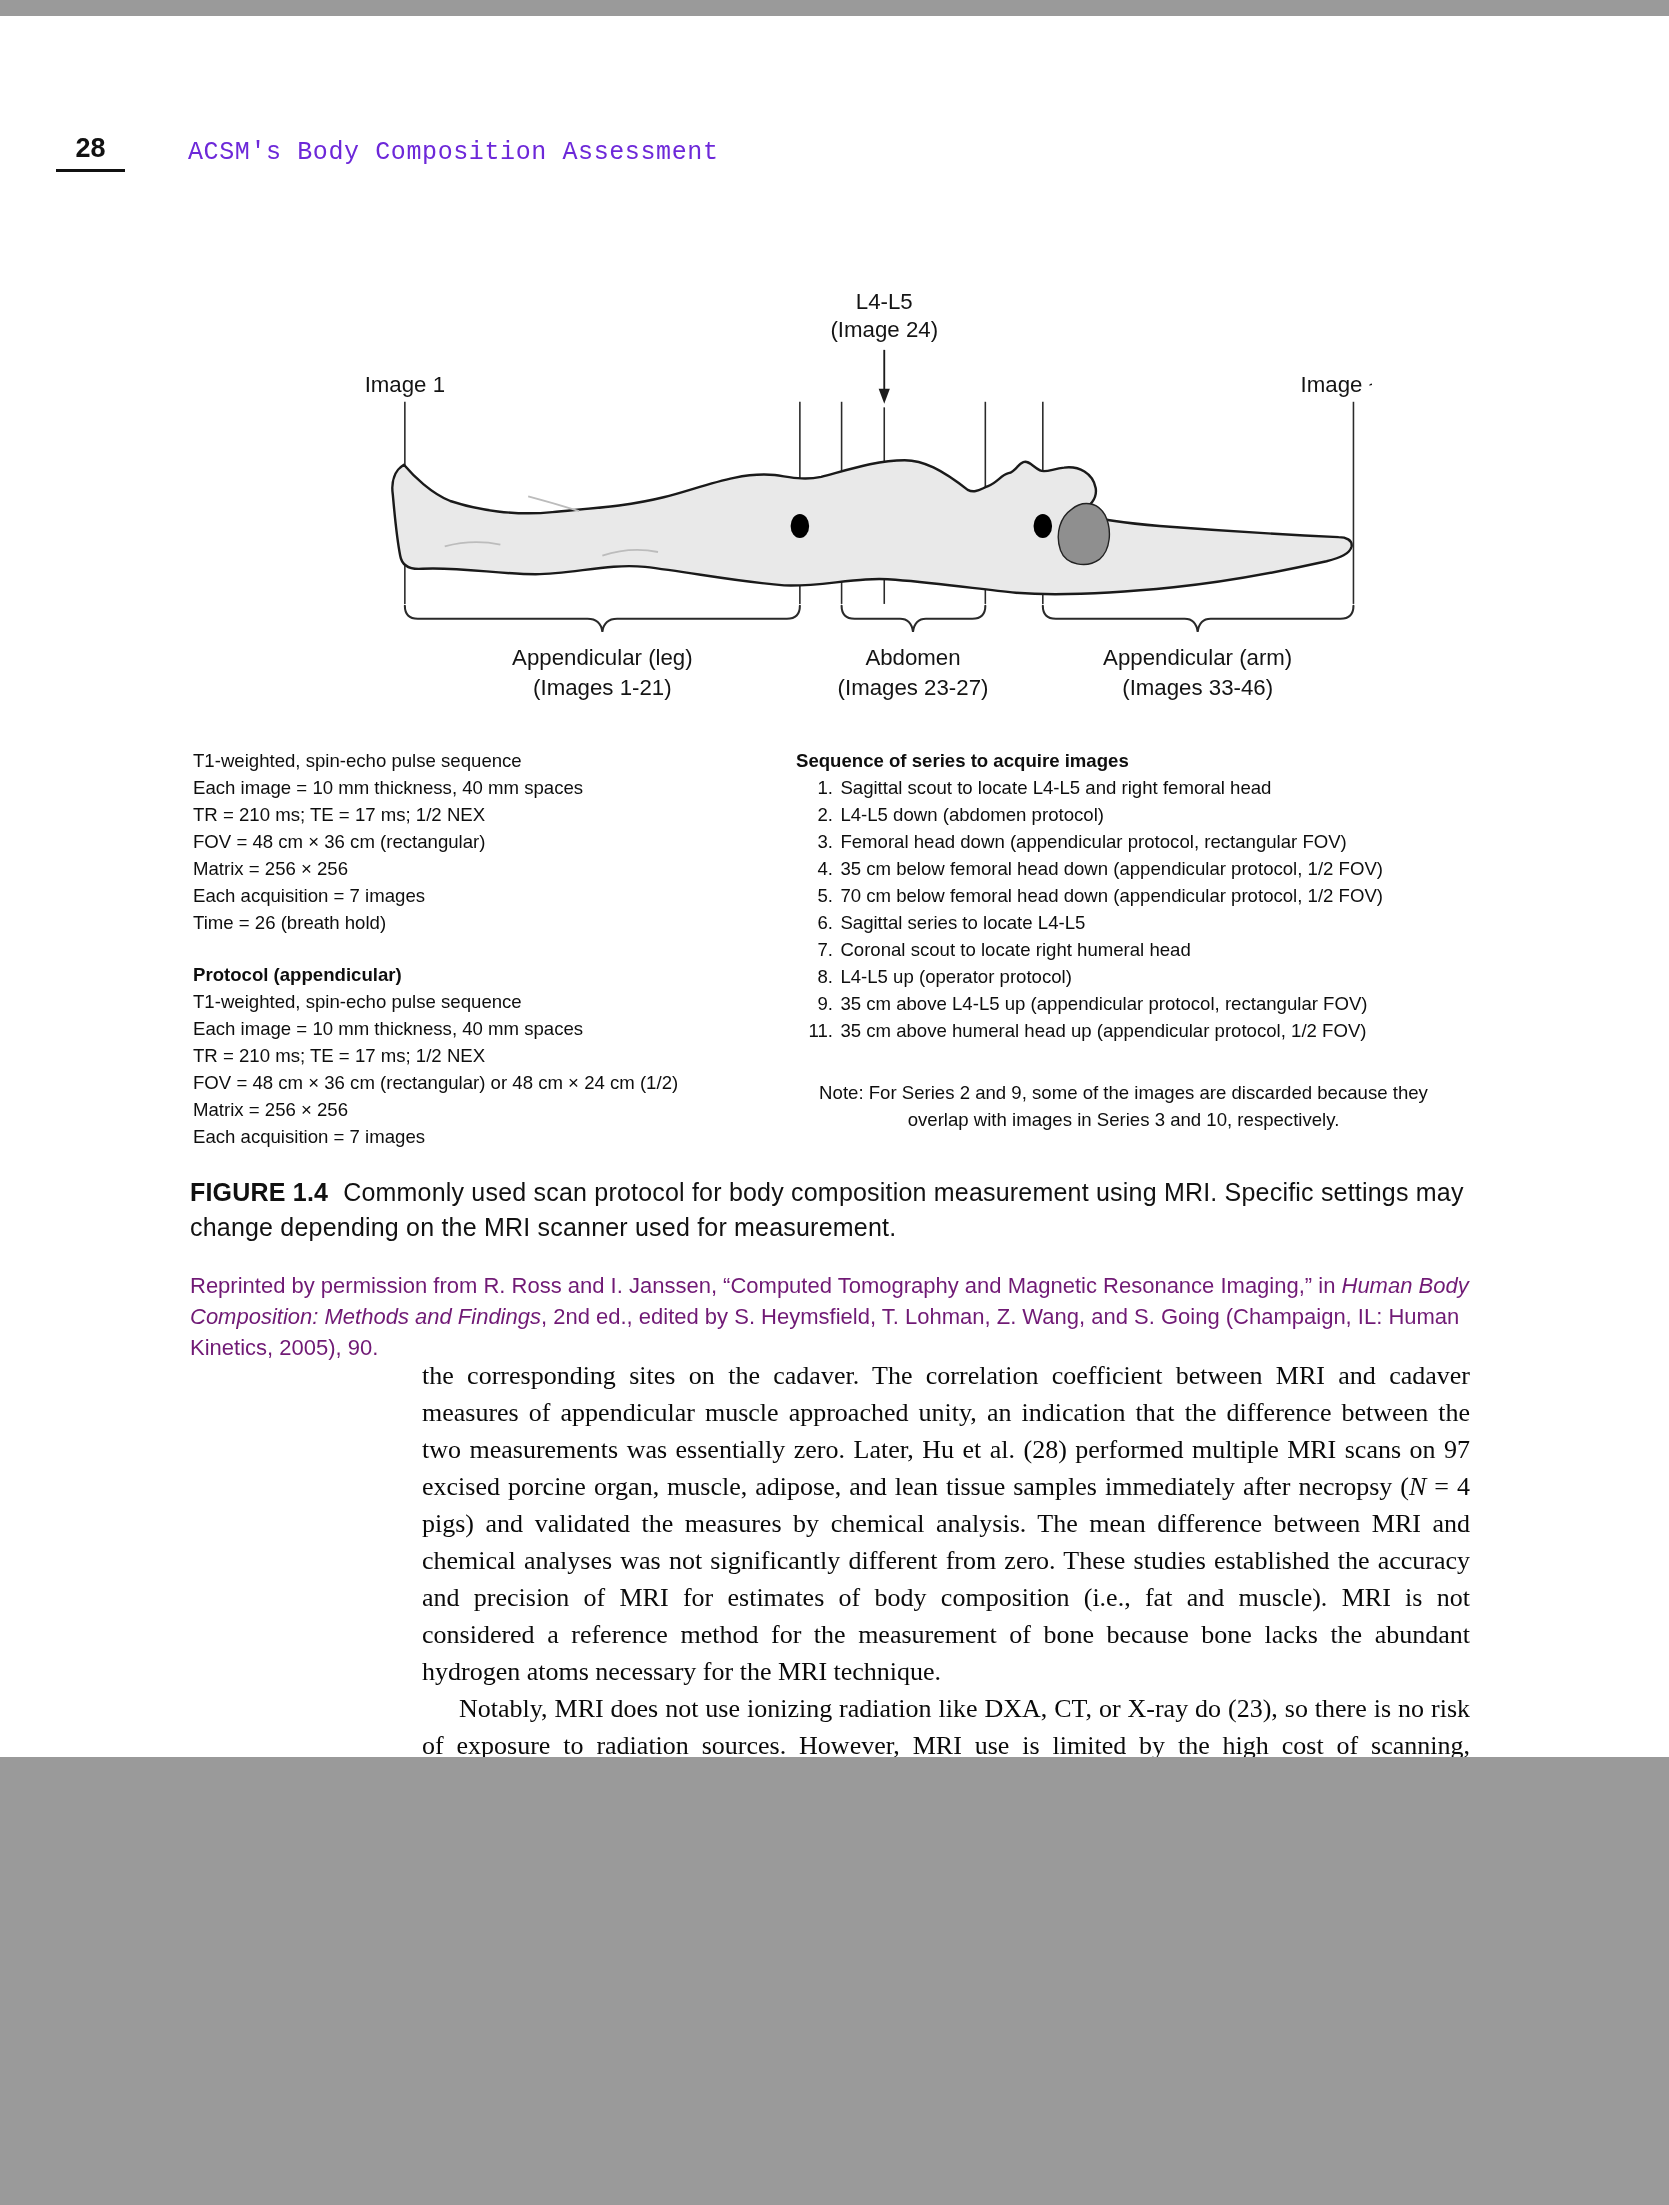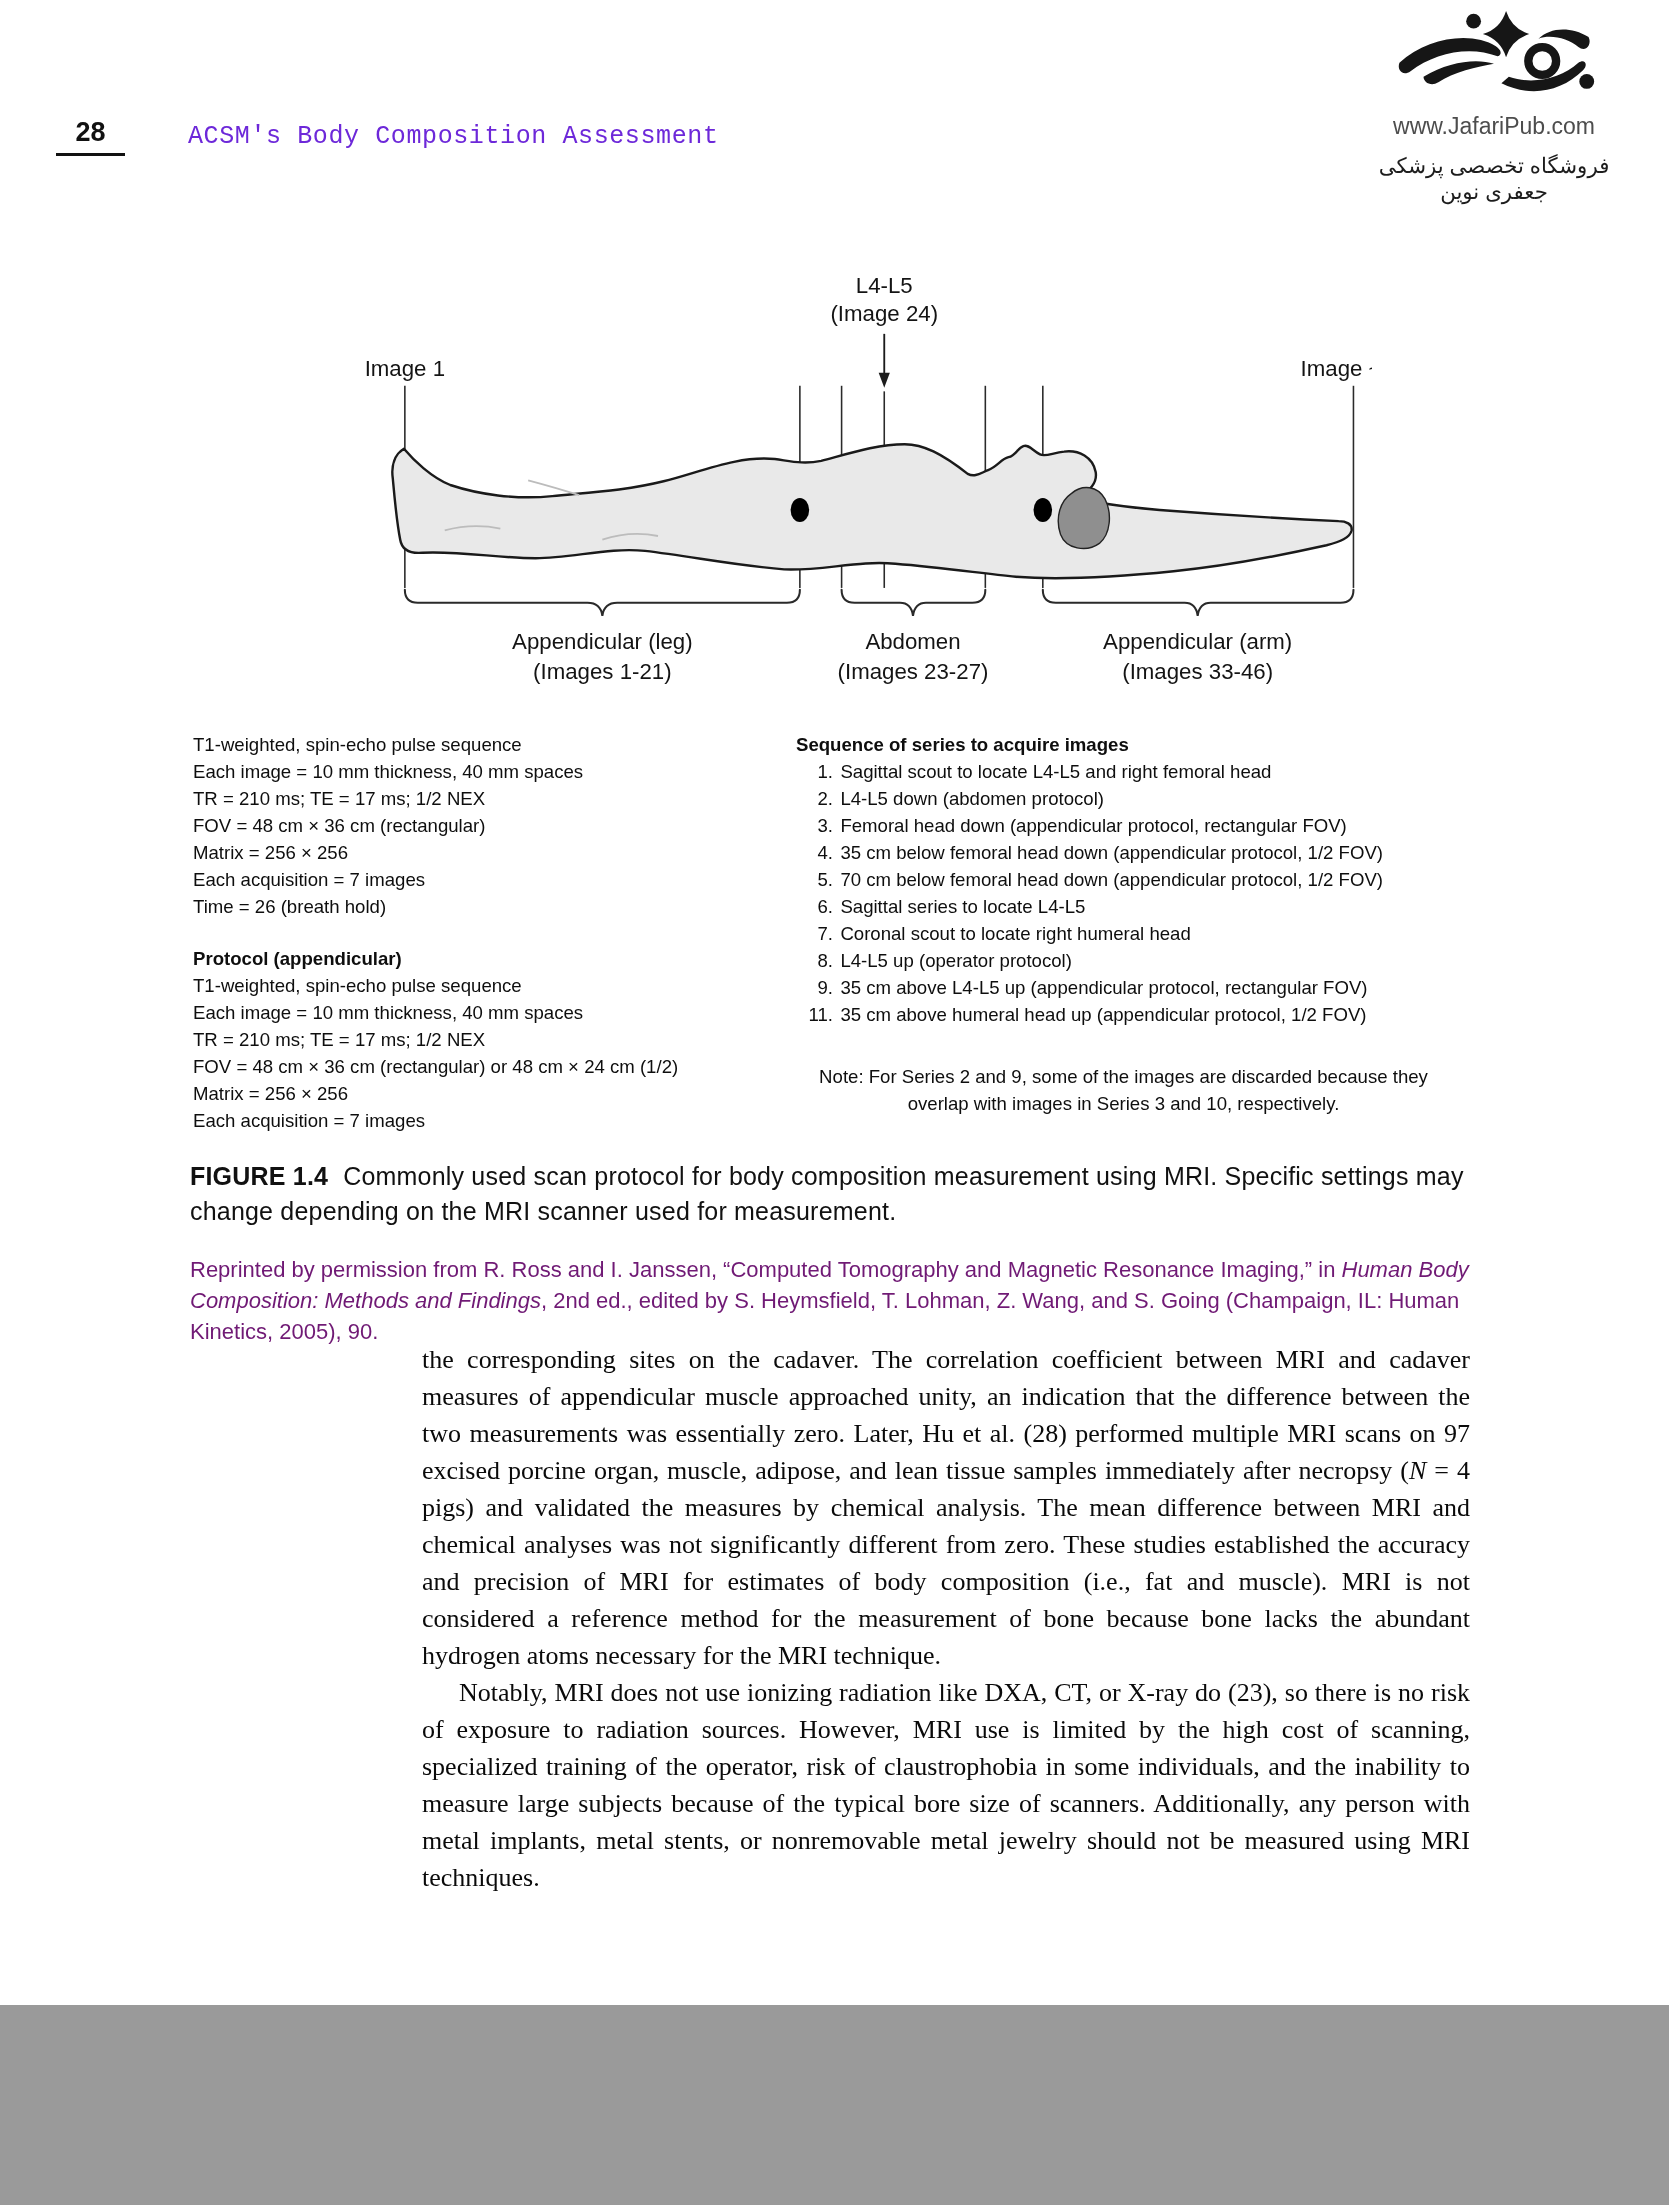--- a/index.html
+++ b/index.html
@@ -1,17 +1,17 @@
 <!DOCTYPE html>
 <html style="font-size:15px"><head>
 <meta charset="utf-8">
 <style>
   html,body { margin:0; padding:0; background:#9a9a9a; }
   .page {
-    position:relative; width:1670px; height:2005px; margin:0 auto;
+    position:relative; width:1670px; height:1741px; margin:16px auto;
     background:#ffffff; color:#111;
     font-family:"Liberation Sans", sans-serif;
     overflow:hidden;
   }
 
   
   .pagehead-num {
     position:absolute; left:56px; top:117px; width:69px; text-align:center;
     font-size:27px; font-weight:bold; color:#111;
     border-bottom:3.7px solid #111; padding-bottom:4.6px;
@@ -68,43 +68,20 @@
   .indent { text-indent:37px; }
 </style>
 </head>
 <body>
 
 <div class="page">
 
   <div class="pagehead-num">28</div>
   <div class="pagehead-title">ACSM's Body Composition Assessment</div>
 
-  <div class="brand">
-    <svg width="204" height="104" viewBox="0 0 220 112">
-      <g fill="#161616">
-
-        <path d="M123,2 Q129,21 148,27 Q129,33 123,52 Q117,33 98,27 Q117,21 123,2 Z"></path>
-
-        <circle cx="88" cy="13" r="8"></circle>
-
-        <path d="M8,58 C38,30 86,24 112,40 C118,44 119,49 114,51 C84,39 46,47 20,67 C12,73 5,66 8,58 Z"></path>
-        <path d="M34,73 C62,56 92,53 110,59 C92,62 66,68 50,79 C42,84 34,79 34,73 Z"></path>
-
-        <path d="M212,30 C192,18 170,20 158,32 C170,27 190,31 201,41 C209,47 216,38 212,30 Z"></path>
-
-        <path d="M118,80 C148,95 182,90 206,66 C212,60 208,53 201,58 C182,75 152,82 126,73 Z"></path>
-
-        <circle cx="210" cy="78" r="8"></circle>
-      </g>
-
-      <circle cx="162" cy="56" r="15" fill="none" stroke="#161616" stroke-width="9"></circle>
-    </svg>
-    <div class="brand-url">www.JafariPub.com</div>
-    <div class="brand-fa" dir="rtl">فروشگاه تخصصی پزشکی جعفری نوین</div>
-  </div>
 
   <svg class="diagram" width="1020" height="436" viewBox="0 0 1100 470">
 
     <text x="574" y="28" text-anchor="middle">L4-L5</text>
     <text x="574" y="58" text-anchor="middle">(Image 24)</text>
     <g stroke="#1c1c1c" stroke-width="2">
       <line x1="574" y1="72" x2="574" y2="116"></line>
       <path d="M568,114 L580,114 L574,130 Z" fill="#1c1c1c" stroke="none"></path>
     </g>
 

